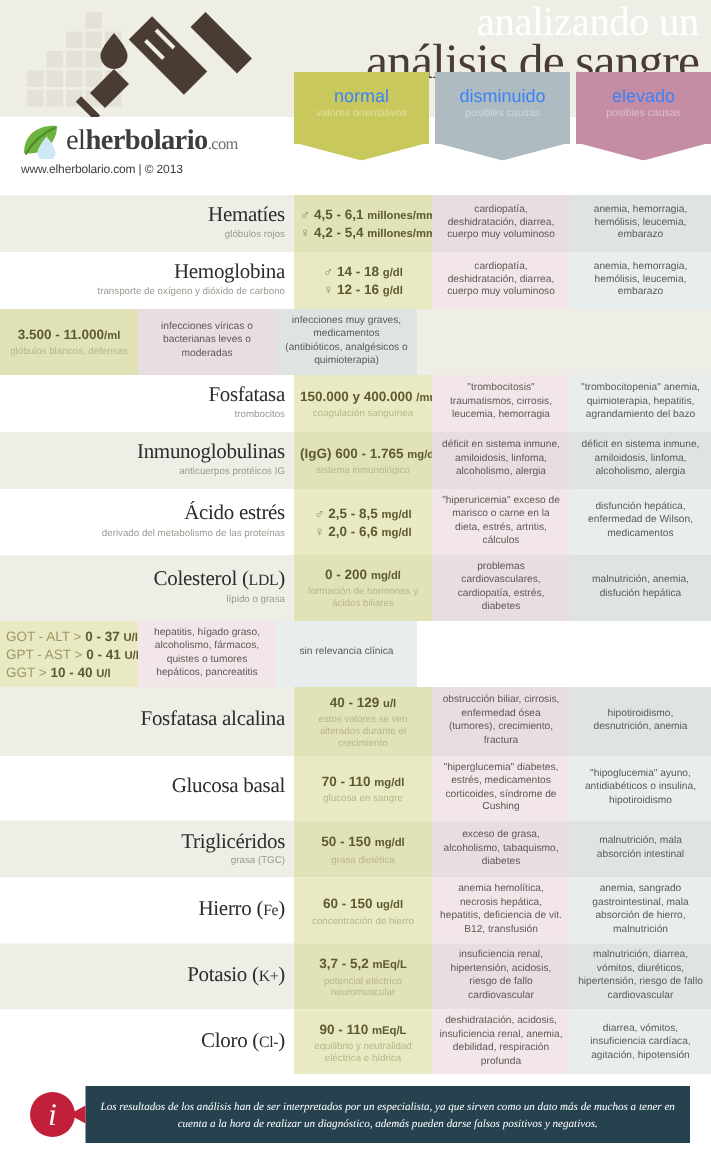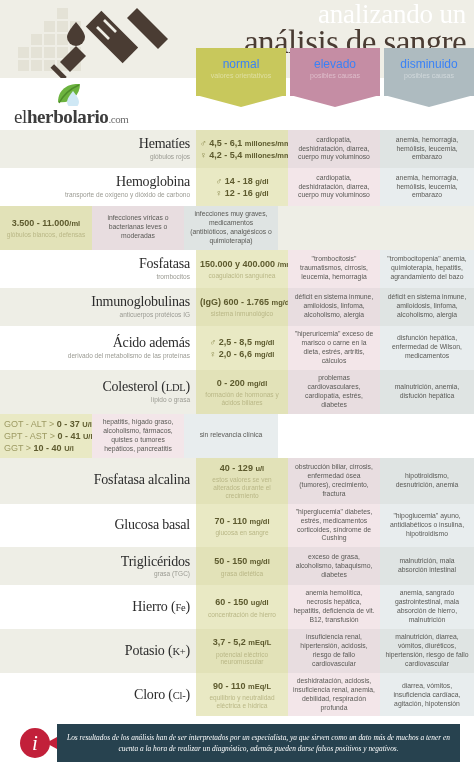--- a/index.html
+++ b/index.html
@@ -43,21 +43,21 @@
     margin-left: 48px;
   }
 
   
   .logoband {
     position: relative;
     height: 52px;
     background: #ffffff;
   }
   .logo { position: absolute; left: 14px; top: 4px; }
-  .logo-row { display: flex; align-items: center; flex-direction: column; }
+  .logo-row { display: flex; align-items: center; }
   .leaf { width: 26px; height: 24px; position: relative; margin-right: 4px; }
   .logo-text {
     font-family: "Liberation Serif", serif;
     font-size: 19px;
     font-weight: bold;
     color: #3d3d3d;
     letter-spacing: -0.4px;
   }
   .logo-text .light { font-weight: normal; }
   .logo-text .dotcom { font-size: 11px; color: #6d6d6d; font-weight: normal; }
@@ -292,31 +292,31 @@
   </div>
 
   <div class="colheads">
     <div class="colhead">
       <div class="bg" style="background: rgb(200, 200, 92);"></div>
       <div class="point" style="background: rgb(200, 200, 92); clip-path: polygon(0px 0px, 100% 0px, 50% 100%);"></div>
       <span class="ch-label">normal</span>
       <span class="ch-sub" style="color: rgba(255, 255, 255, 0.42);">valores orientativos</span>
     </div>
     <div class="colhead">
+      <div class="bg" style="background: rgb(174, 187, 192);"></div>
+      <div class="point" style="background: rgb(174, 187, 192); clip-path: polygon(0px 0px, 100% 0px, 50% 100%);"></div>
+      <span class="ch-label">disminuido</span>
+      <span class="ch-sub" style="color: rgba(255, 255, 255, 0.42);">posibles causas</span>
+    </div>
+    <div class="colhead">
       <div class="bg" style="background: rgb(197, 141, 164);"></div>
       <div class="point" style="background: rgb(197, 141, 164); clip-path: polygon(0px 0px, 100% 0px, 50% 100%);"></div>
       <span class="ch-label">elevado</span>
       <span class="ch-sub" style="color: rgba(255, 255, 255, 0.42);">posibles causas</span>
     </div>
-    <div class="colhead">
-      <div class="bg" style="background: rgb(174, 187, 192);"></div>
-      <div class="point" style="background: rgb(174, 187, 192); clip-path: polygon(0px 0px, 100% 0px, 50% 100%);"></div>
-      <span class="ch-label">disminuido</span>
-      <span class="ch-sub" style="color: rgba(255, 255, 255, 0.42);">posibles causas</span>
-    </div>
   </div>
 </div>
 
 <div class="table" id="table">
     <div class="row alt">
       <div class="c-name">
         <div class="nm">Hematíes</div>
         <div class="nm-sub">glóbulos rojos</div>
       </div>
       <div class="c-normal">
@@ -395,21 +395,21 @@
       </div>
       <div class="c-up">
         <div class="cause">déficit en sistema inmune, amiloidosis, linfoma, alcoholismo, alergia</div>
       </div>
       <div class="c-down">
         <div class="cause">déficit en sistema inmune, amiloidosis, linfoma, alcoholismo, alergia</div>
       </div>
     </div>
     <div class="row plain">
       <div class="c-name">
-        <div class="nm">Ácido además</div>
+        <div class="nm">Ácido estrés</div>
         <div class="nm-sub">derivado del metabolismo de las proteínas</div>
       </div>
       <div class="c-normal">
         <div class="val-lines">
           <div class="val"><span class="sym">♂</span> 2,5 - 8,5 <span class="u">mg/dl</span></div>
           <div class="val"><span class="sym">♀</span> 2,0 - 6,6 <span class="u">mg/dl</span></div>
         </div>
       </div>
       <div class="c-up">
         <div class="cause">"hiperuricemia" exceso de marisco o carne en la dieta, estrés, artritis, cálculos</div>

